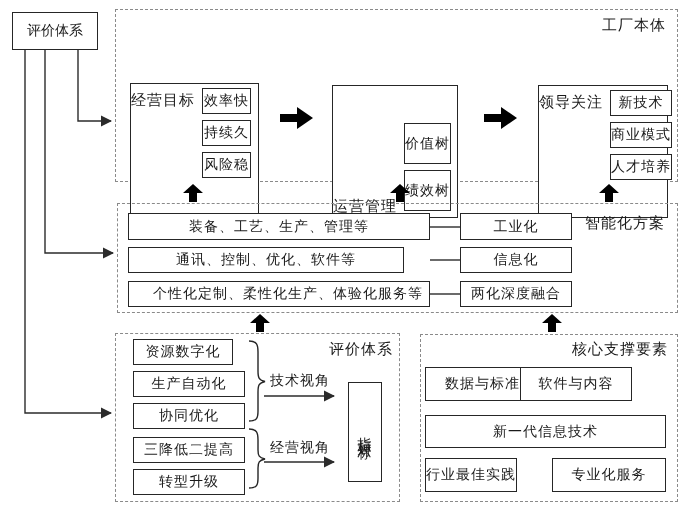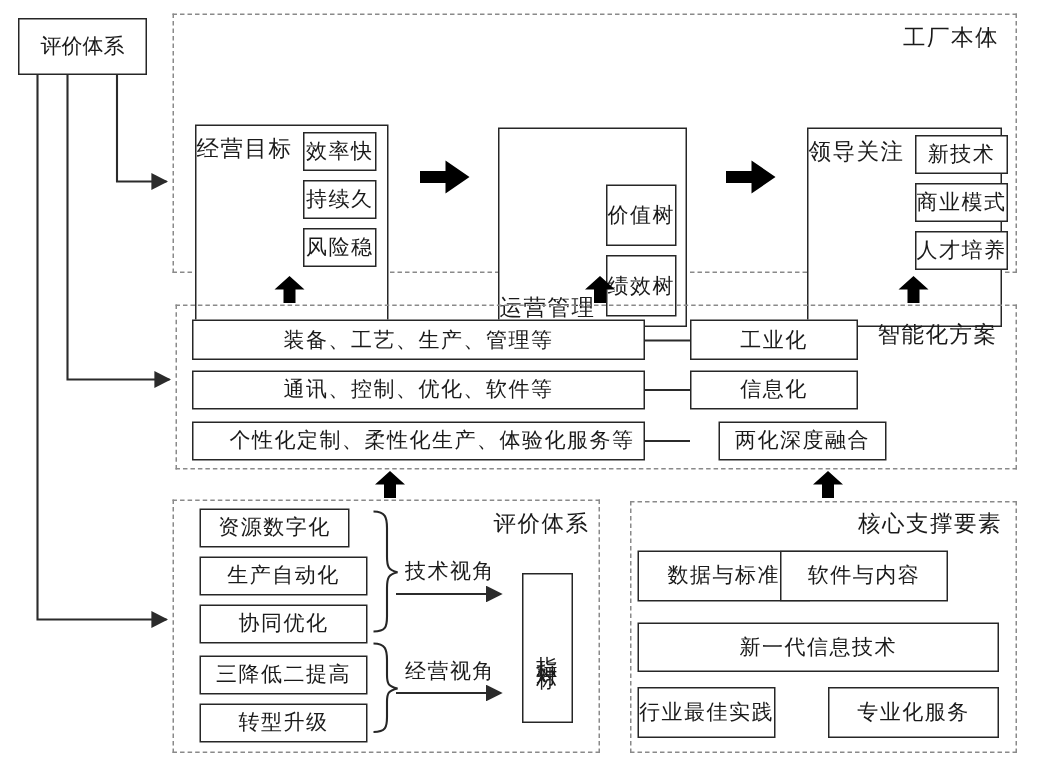--- a/index.html
+++ b/index.html
@@ -85,26 +85,26 @@
       <div class="item-box">商业模式</div>
       <div class="item-box">人才培养</div>
     </div>
   </div>
 
   <div class="abs dashed-box" style="left:117px;top:203px;width:561px;height:110px;">
     <span class="section-label" style="right:12px;top:10px;">智能化方案</span>
   </div>
 
   <div class="abs plain-item" style="left:128px;top:213px;width:302px;height:27px;">装备、工艺、生产、管理等</div>
-  <div class="abs plain-item" style="left:128px;top:247px;width:302px;height:26px;">通讯、控制、优化、软件等</div>
+  <div class="abs plain-item" style="left:128px;top:247px;width:276px;height:26px;">通讯、控制、优化、软件等</div>
   <div class="abs plain-item" style="left:128px;top:281px;width:302px;height:26px;padding-left:18px;">个性化定制、柔性化生产、体验化服务等</div>
 
   <div class="abs plain-item" style="left:460px;top:213px;width:112px;height:27px;">工业化</div>
   <div class="abs plain-item" style="left:460px;top:247px;width:112px;height:26px;">信息化</div>
-  <div class="abs plain-item" style="left:460px;top:281px;width:112px;height:26px;margin-left:19px;">两化深度融合</div>
+  <div class="abs plain-item" style="left:460px;top:281px;width:112px;height:26px;">两化深度融合</div>
 
   <div class="abs dashed-box" style="left:115px;top:333px;width:285px;height:169px;">
     <span class="section-label" style="right:6px;top:6px;">评价体系</span>
   </div>
 
   <div class="abs plain-item" style="left:133px;top:339px;width:100px;height:26px;">资源数字化</div>
   <div class="abs plain-item" style="left:133px;top:403px;width:112px;height:26px;">协同优化</div>
   <div class="abs plain-item" style="left:133px;top:371px;width:112px;height:26px;">生产自动化</div>
   <div class="abs plain-item" style="left:133px;top:437px;width:112px;height:26px;">三降低二提高</div>
   <div class="abs plain-item" style="left:133px;top:469px;width:112px;height:26px;">转型升级</div>

